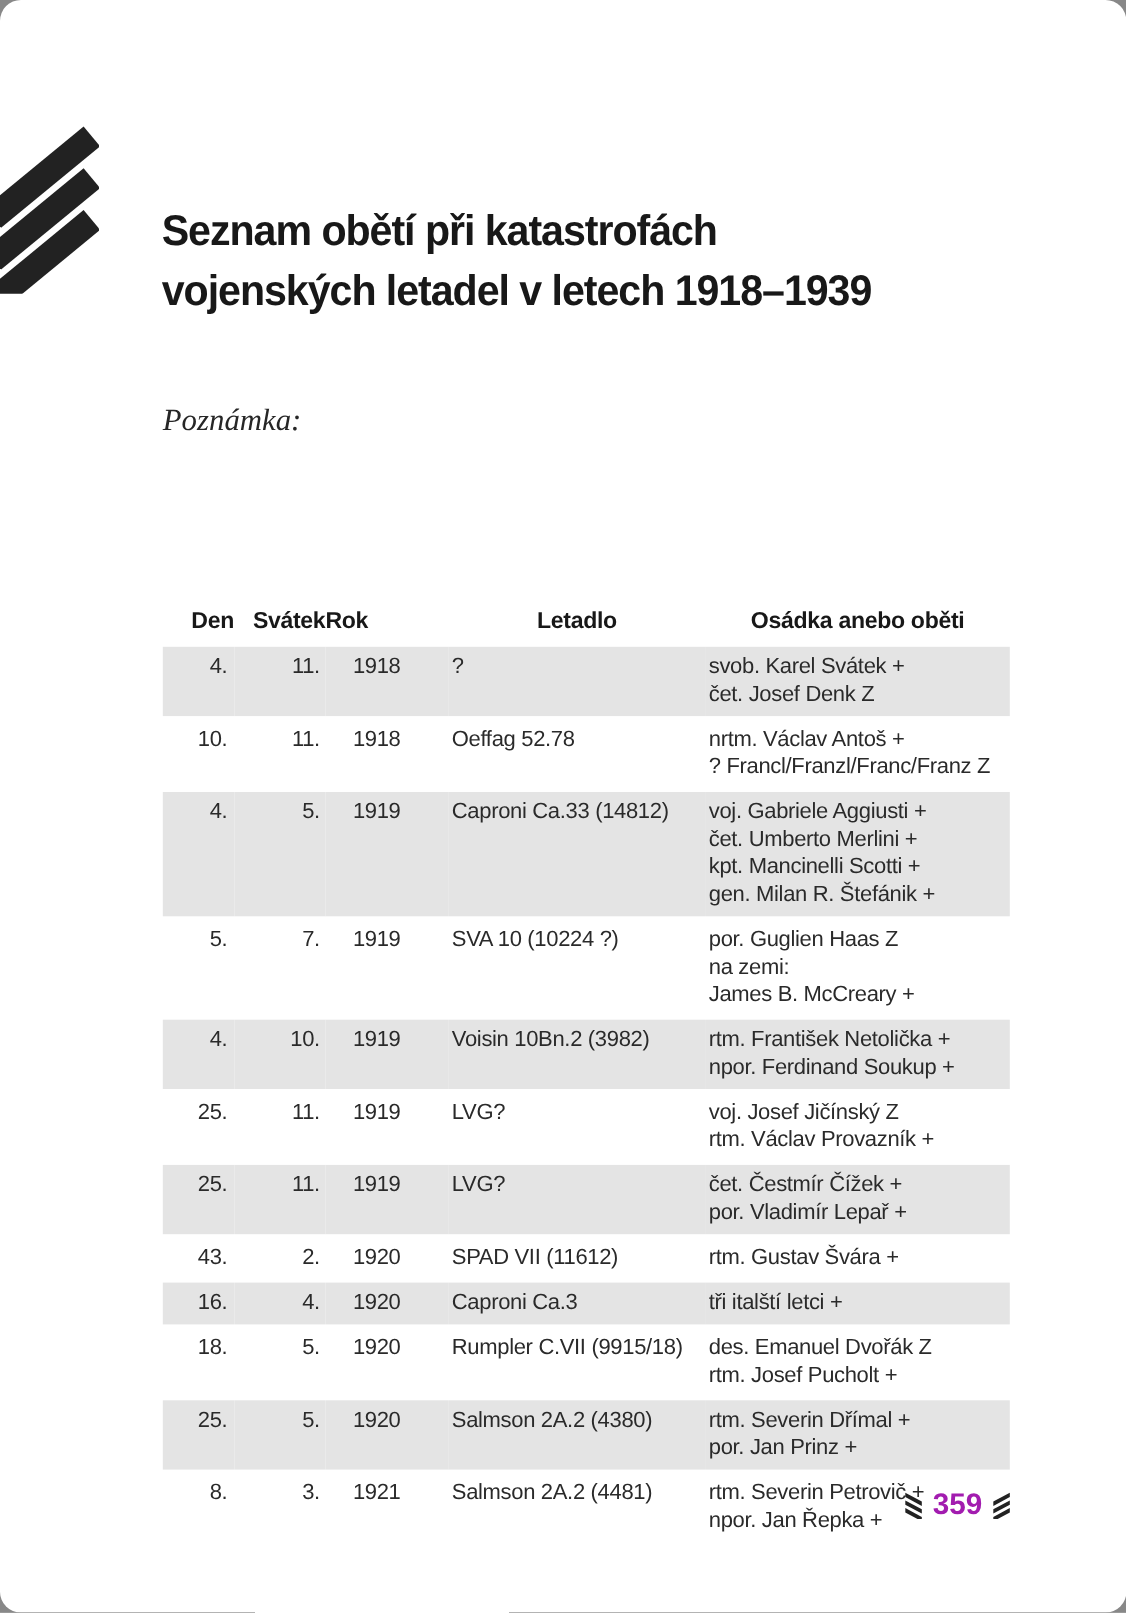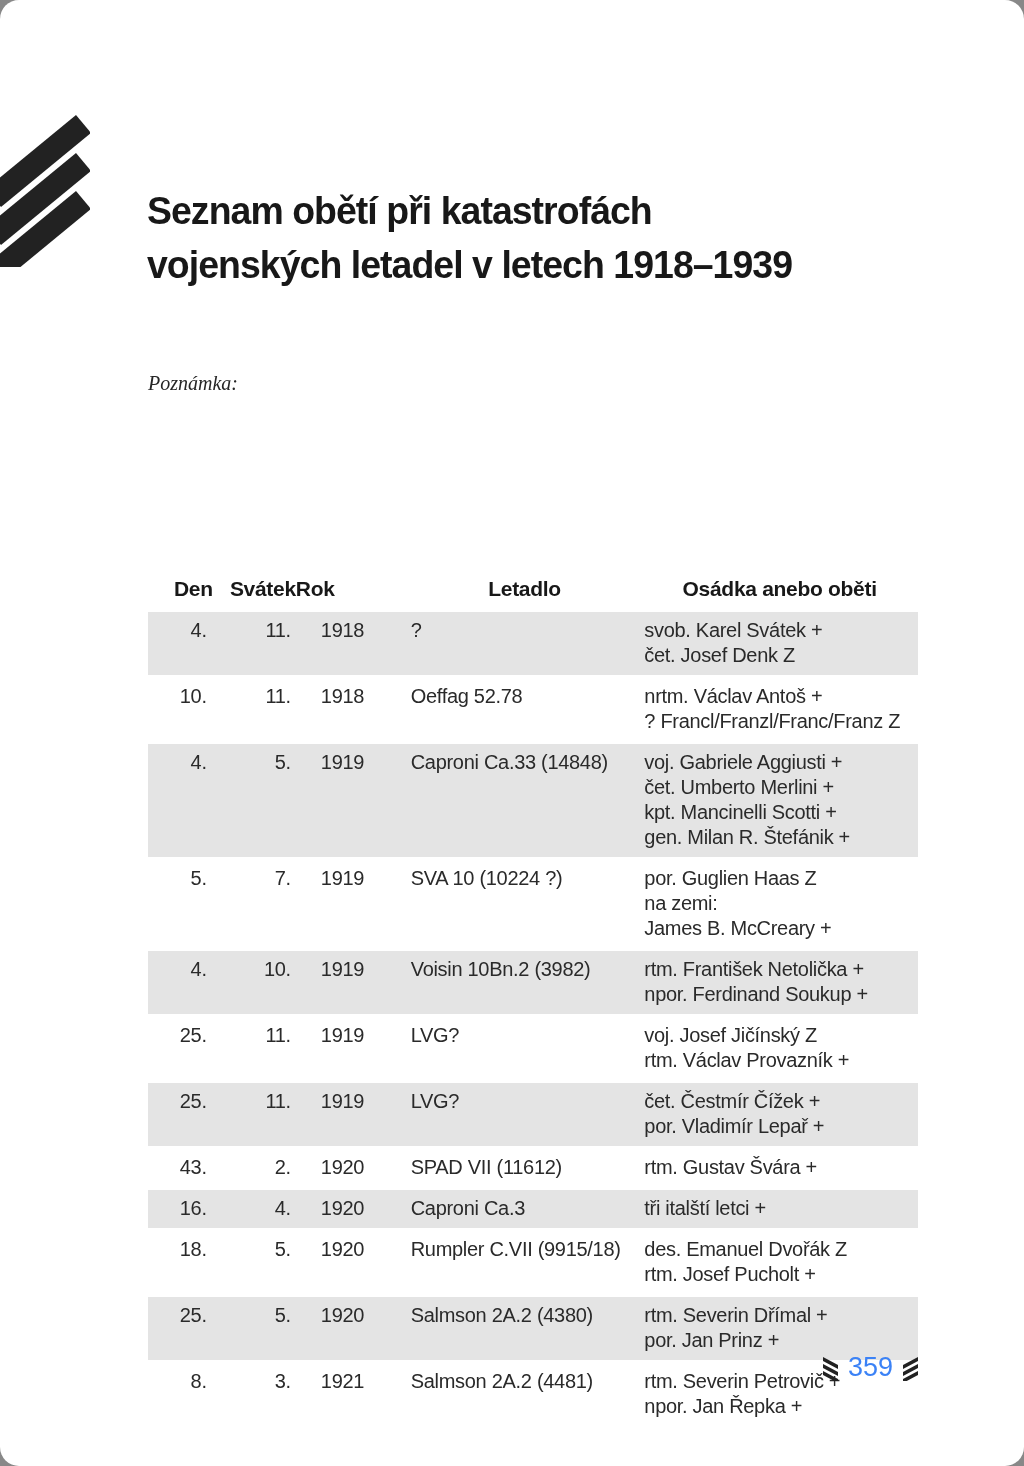--- a/index.html
+++ b/index.html
@@ -39,31 +39,31 @@
     transform-origin: left top;
   }
 
   
   .note {
     position: absolute;
     left: 148px;
     top: 366px;
     width: 790px;
     font-family: "Liberation Serif", serif;
-    font-size: 20px;
+    font-size: 28px;
     line-height: 34px;
     color: #262626;
   }
   .note .note-label { font-style: italic; }
 
   
   .victims-table-wrap {
     position: absolute;
     left: 148px;
-    top: 572px;
+    top: 548px;
     width: 770px;
   }
   table.victims {
     width: 770px;
     border-collapse: separate;
     border-spacing: 0 3px;
     font-size: 20px;
     letter-spacing: -0.3px;
     color: #2a2a2a;
   }
@@ -91,23 +91,23 @@
   
   .footer {
     position: absolute;
     top: 1352px;
     right: 104px;
     display: flex;
     align-items: center;
     gap: 8px;
   }
   .footer .page-number {
-    font-weight: 400;
+    font-weight: 700;
     font-size: 27px;
-    color: #3b82f6;
+    color: #a21caf;
     letter-spacing: 0;
   }
   .footer svg { display: block; }
 </style>
 </head>
 <body>
 
 <div class="page">
 
   <svg class="corner-logo" viewBox="0 0 90 164" xmlns="http://www.w3.org/2000/svg" aria-hidden="true">
@@ -154,21 +154,21 @@
             <td class="col-letadlo">Oeffag 52.78</td>
             <td class="col-osadka">
               <div>nrtm. Václav Antoš +</div>
               <div>? Francl/Franzl/Franc/Franz Z</div>
             </td>
           </tr>
           <tr class="shaded">
             <td class="col-den">4.</td>
             <td class="col-mesic">5.</td>
             <td class="col-rok">1919</td>
-            <td class="col-letadlo">Caproni Ca.33 (14848)</td>
+            <td class="col-letadlo">Caproni Ca.33 (14812)</td>
             <td class="col-osadka">
               <div>voj. Gabriele Aggiusti +</div>
               <div>čet. Umberto Merlini +</div>
               <div>kpt. Mancinelli Scotti +</div>
               <div>gen. Milan R. Štefánik +</div>
             </td>
           </tr>
           <tr>
             <td class="col-den">5.</td>
             <td class="col-mesic">7.</td>

